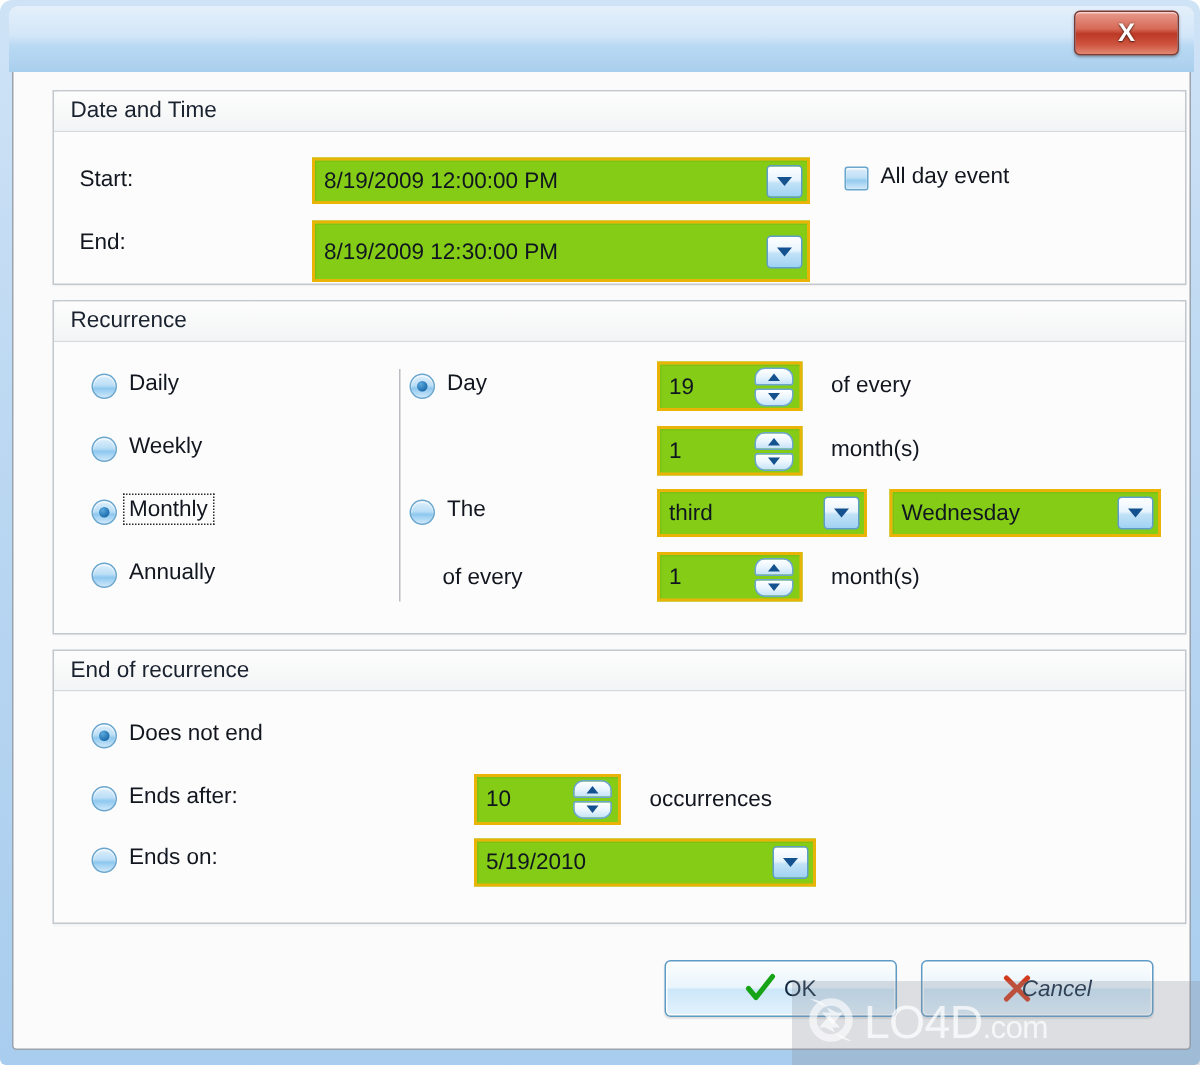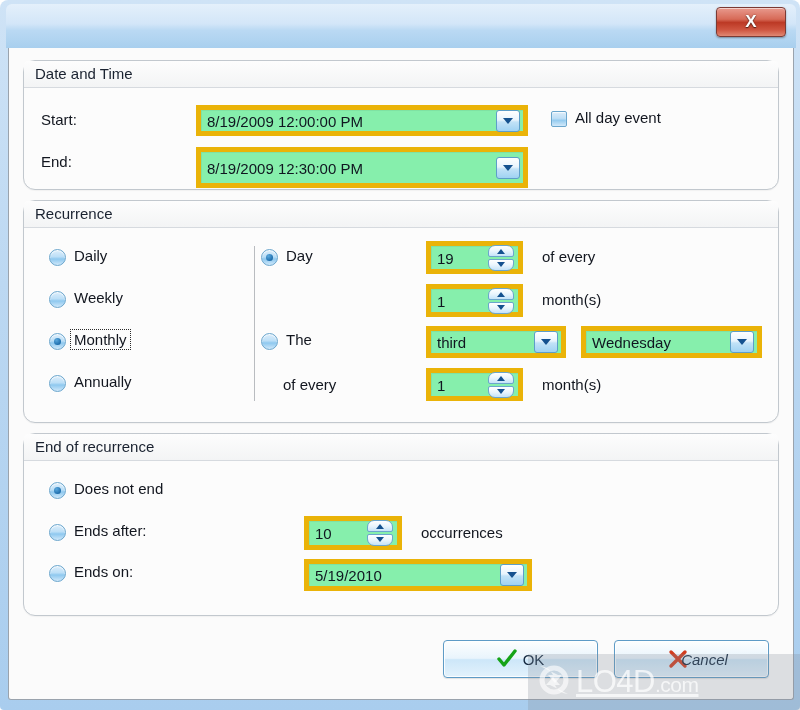--- a/index.html
+++ b/index.html
@@ -68,22 +68,23 @@
     border: 1px solid #9aa3ad;
     border-top: none;
     border-radius: 0 0 3px 3px;
   }
 
   
   .groupbox {
     position: absolute;
     background: #fcfcfc;
     border: 1px solid #c2c8ce;
-    border-radius: 12px;
+    border-radius: 0;
     box-shadow: 0 1px 1px rgba(0,0,0,0.04);
+    margin-left: 12px;
   }
   .group-header {
     position: absolute;
     left: 0; top: 0;
     width: 100%; height: 27px;
     background: linear-gradient(to bottom, #fdfdfd 0%, #f3f4f5 100%);
     border-bottom: 1px solid #d6dadf;
     border-radius: 4px 4px 0 0;
   }
   .group-title {
@@ -98,22 +99,22 @@
   .lbl {
     position: absolute;
     font-size: 15px;
     color: #12161f;
     white-space: nowrap;
   }
 
   
   .textbox {
     position: absolute;
-    background: #86efac;
-    border: 5px solid #eab308;
+    background: #84cc16;
+    border: 2px solid #eab308;
     box-shadow: inset 1px 1px 0 rgba(0,0,0,0.05);
   }
   .textbox .val {
     position: absolute;
     left: 6px; top: 50%;
     transform: translateY(-50%);
     font-size: 15px;
     color: #101620;
     white-space: nowrap;
   }
@@ -272,21 +273,20 @@
     position: absolute;
     left: 0; top: 0; right: 0; bottom: 0;
     display: flex; align-items: center;
     padding-left: 6px;
   }
   #wm-text {
     font-size: 31px;
     color: rgba(255,255,255,0.72);
     letter-spacing: -0.5px;
     font-family: "Liberation Sans", sans-serif;
-    text-decoration: underline;
   }
   #wm-text .dot-com { font-size: 21px; }
 </style>
 </head>
 <body>
 
 <div id="window">
 
   <div id="titlebar">
     <div id="close-btn">

